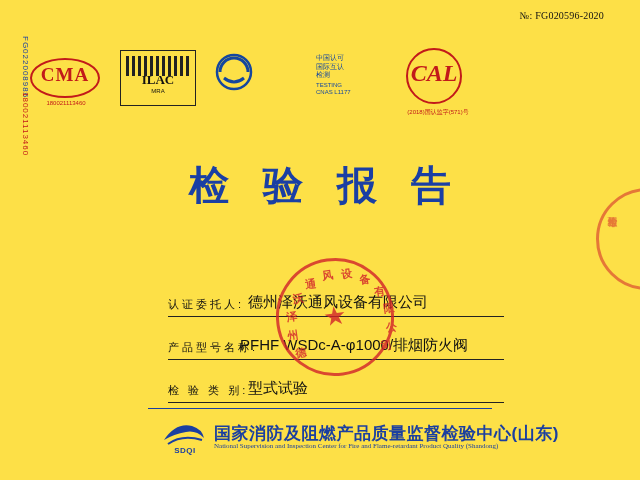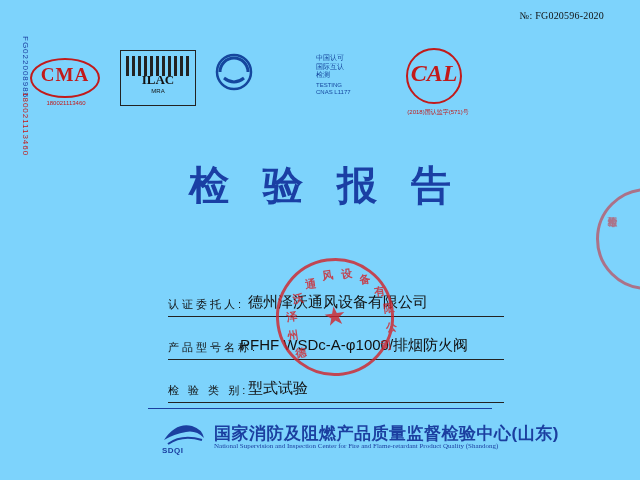--- a/index.html
+++ b/index.html
@@ -12,21 +12,21 @@
     height: 480px;
     overflow: hidden;
     font-family: "Liberation Serif", serif;
     position: relative;
   }
   .page {
     position: absolute;
     left: 0; top: 0;
     width: 640px;
     height: 480px;
-    background: #7dd3fc;
+    background: #fde047;
     overflow: hidden;
   }
   
   .serial {
     position: absolute;
     right: 36px;
     top: 10px;
     font-size: 10px;
     color: #111;
     letter-spacing: 0.2px;
@@ -323,21 +323,21 @@
   }
   .sdqi .sw {
     position: absolute;
     left: 0; top: 0;
     width: 44px; height: 26px;
   }
   .sdqi .nm {
     position: absolute;
     left: 0; top: 26px;
     width: 46px;
-    text-align: left;
+    text-align: center;
     font-size: 8px;
     font-weight: bold;
     color: #1b3fa0;
     font-family: "Liberation Sans", sans-serif;
     letter-spacing: 0.5px;
   }
   .footer .cn {
     position: absolute;
     left: 66px; top: 4px;
     font-size: 17px;

